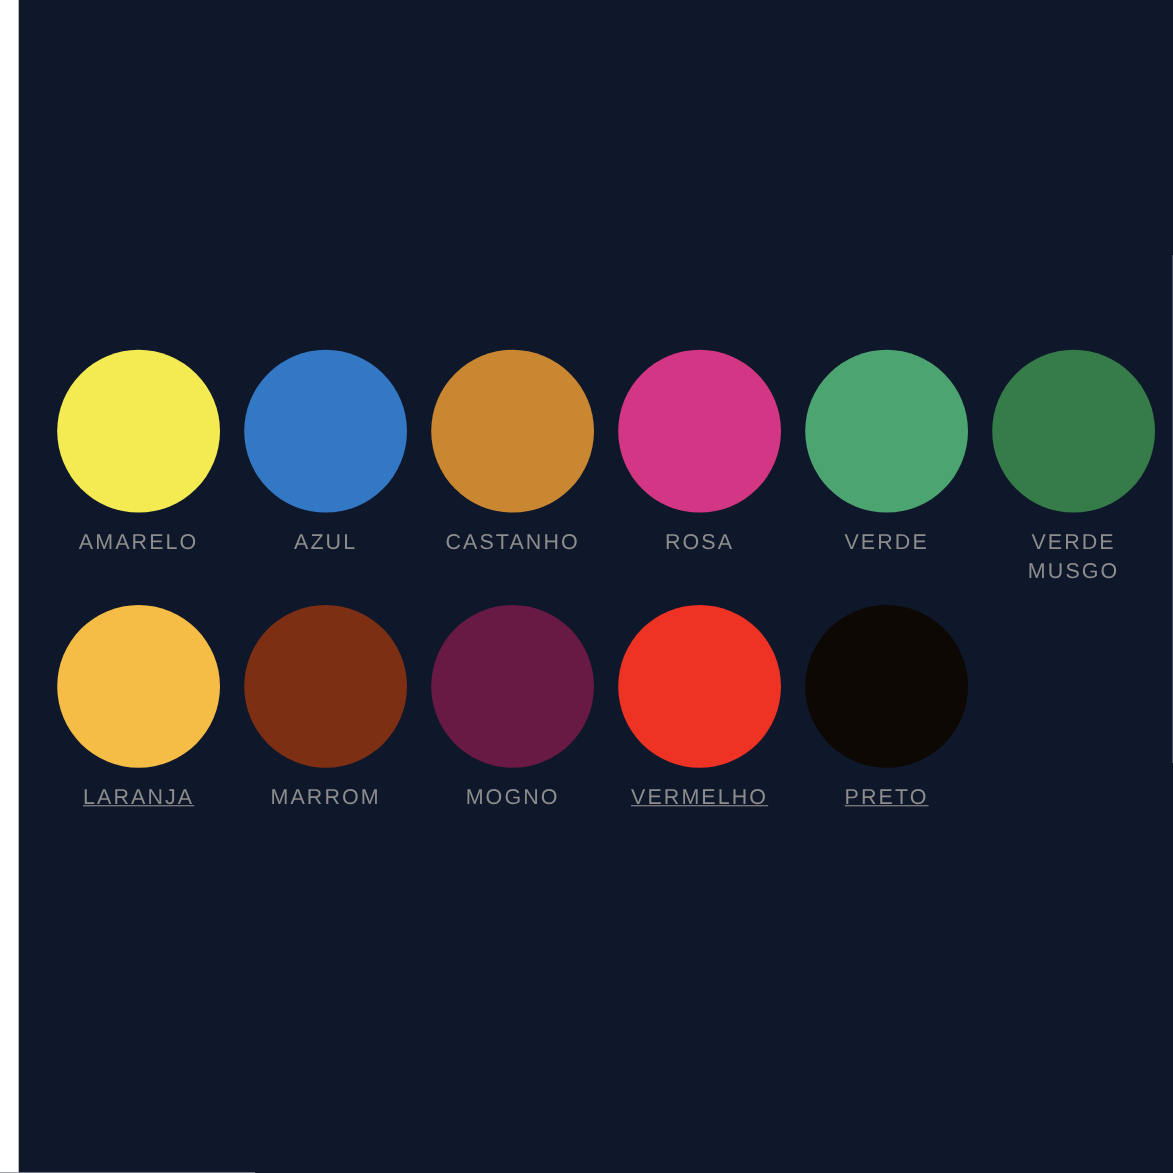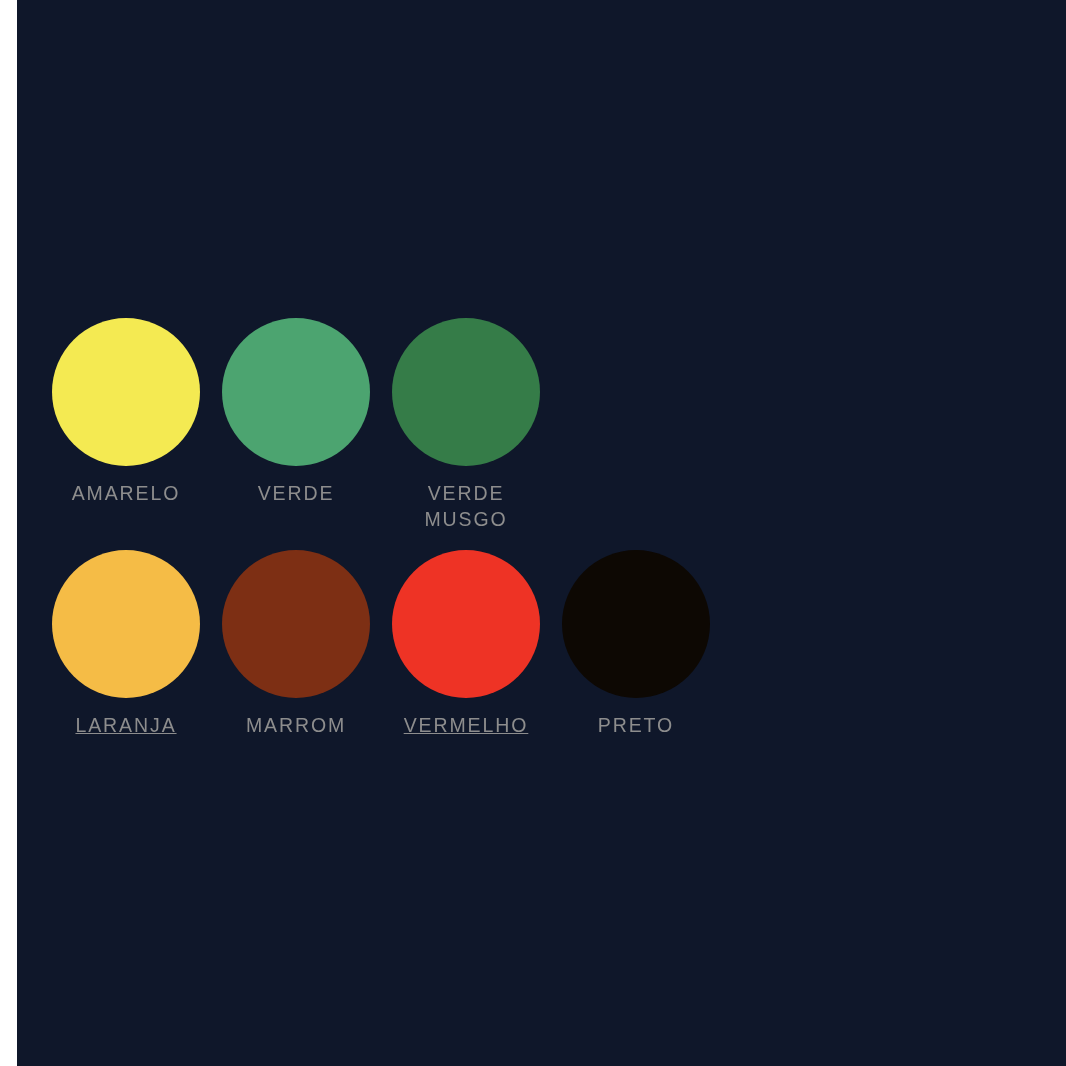--- a/index.html
+++ b/index.html
@@ -75,43 +75,59 @@
 <div id="palette-page" style="background: #0f172a; margin-left: 17px;">
 
   <div id="swatch-grid">
 
     <div class="swatch-row">
       <div class="swatch-cell">
         <div class="swatch-disc" style="background-color: rgb(244, 234, 82);"></div>
         <div class="swatch-label" style="color: rgb(141, 141, 141);">AMARELO</div>
       </div>
       <div class="swatch-cell">
+        <div class="swatch-disc" style="background-color: rgb(51, 120, 196);"></div>
+        <div class="swatch-label" style="color: rgb(141, 141, 141);">AZUL</div>
+      </div>
+      <div class="swatch-cell">
+        <div class="swatch-disc" style="background-color: rgb(201, 135, 49);"></div>
+        <div class="swatch-label" style="color: rgb(141, 141, 141);">CASTANHO</div>
+      </div>
+      <div class="swatch-cell">
+        <div class="swatch-disc" style="background-color: rgb(210, 54, 133);"></div>
+        <div class="swatch-label" style="color: rgb(141, 141, 141);">ROSA</div>
+      </div>
+      <div class="swatch-cell">
         <div class="swatch-disc" style="background-color: rgb(76, 164, 112);"></div>
         <div class="swatch-label" style="color: rgb(141, 141, 141);">VERDE</div>
       </div>
       <div class="swatch-cell">
         <div class="swatch-disc" style="background-color: rgb(53, 124, 72);"></div>
         <div class="swatch-label" style="color: rgb(141, 141, 141);">VERDE
 MUSGO</div>
       </div>
     </div>
 
     <div class="swatch-row">
       <div class="swatch-cell">
         <div class="swatch-disc" style="background-color: rgb(245, 188, 70);"></div>
         <div class="swatch-label" style="color: rgb(141, 141, 141); text-decoration: underline;">LARANJA</div>
       </div>
       <div class="swatch-cell">
         <div class="swatch-disc" style="background-color: rgb(125, 47, 20);"></div>
         <div class="swatch-label" style="color: rgb(141, 141, 141);">MARROM</div>
       </div>
       <div class="swatch-cell">
+        <div class="swatch-disc" style="background-color: rgb(104, 26, 68);"></div>
+        <div class="swatch-label" style="color: rgb(141, 141, 141);">MOGNO</div>
+      </div>
+      <div class="swatch-cell">
         <div class="swatch-disc" style="background-color: rgb(238, 51, 37);"></div>
         <div class="swatch-label" style="color: rgb(141, 141, 141); text-decoration: underline;">VERMELHO</div>
       </div>
       <div class="swatch-cell">
         <div class="swatch-disc" style="background-color: rgb(13, 8, 3);"></div>
-        <div class="swatch-label" style="color: rgb(141, 141, 141);">PRETO</div>
+        <div class="swatch-label" style="color: rgb(141, 141, 141); text-decoration: underline;">PRETO</div>
       </div>
     </div>
 
   </div>
 </div>
 
 </body></html>

